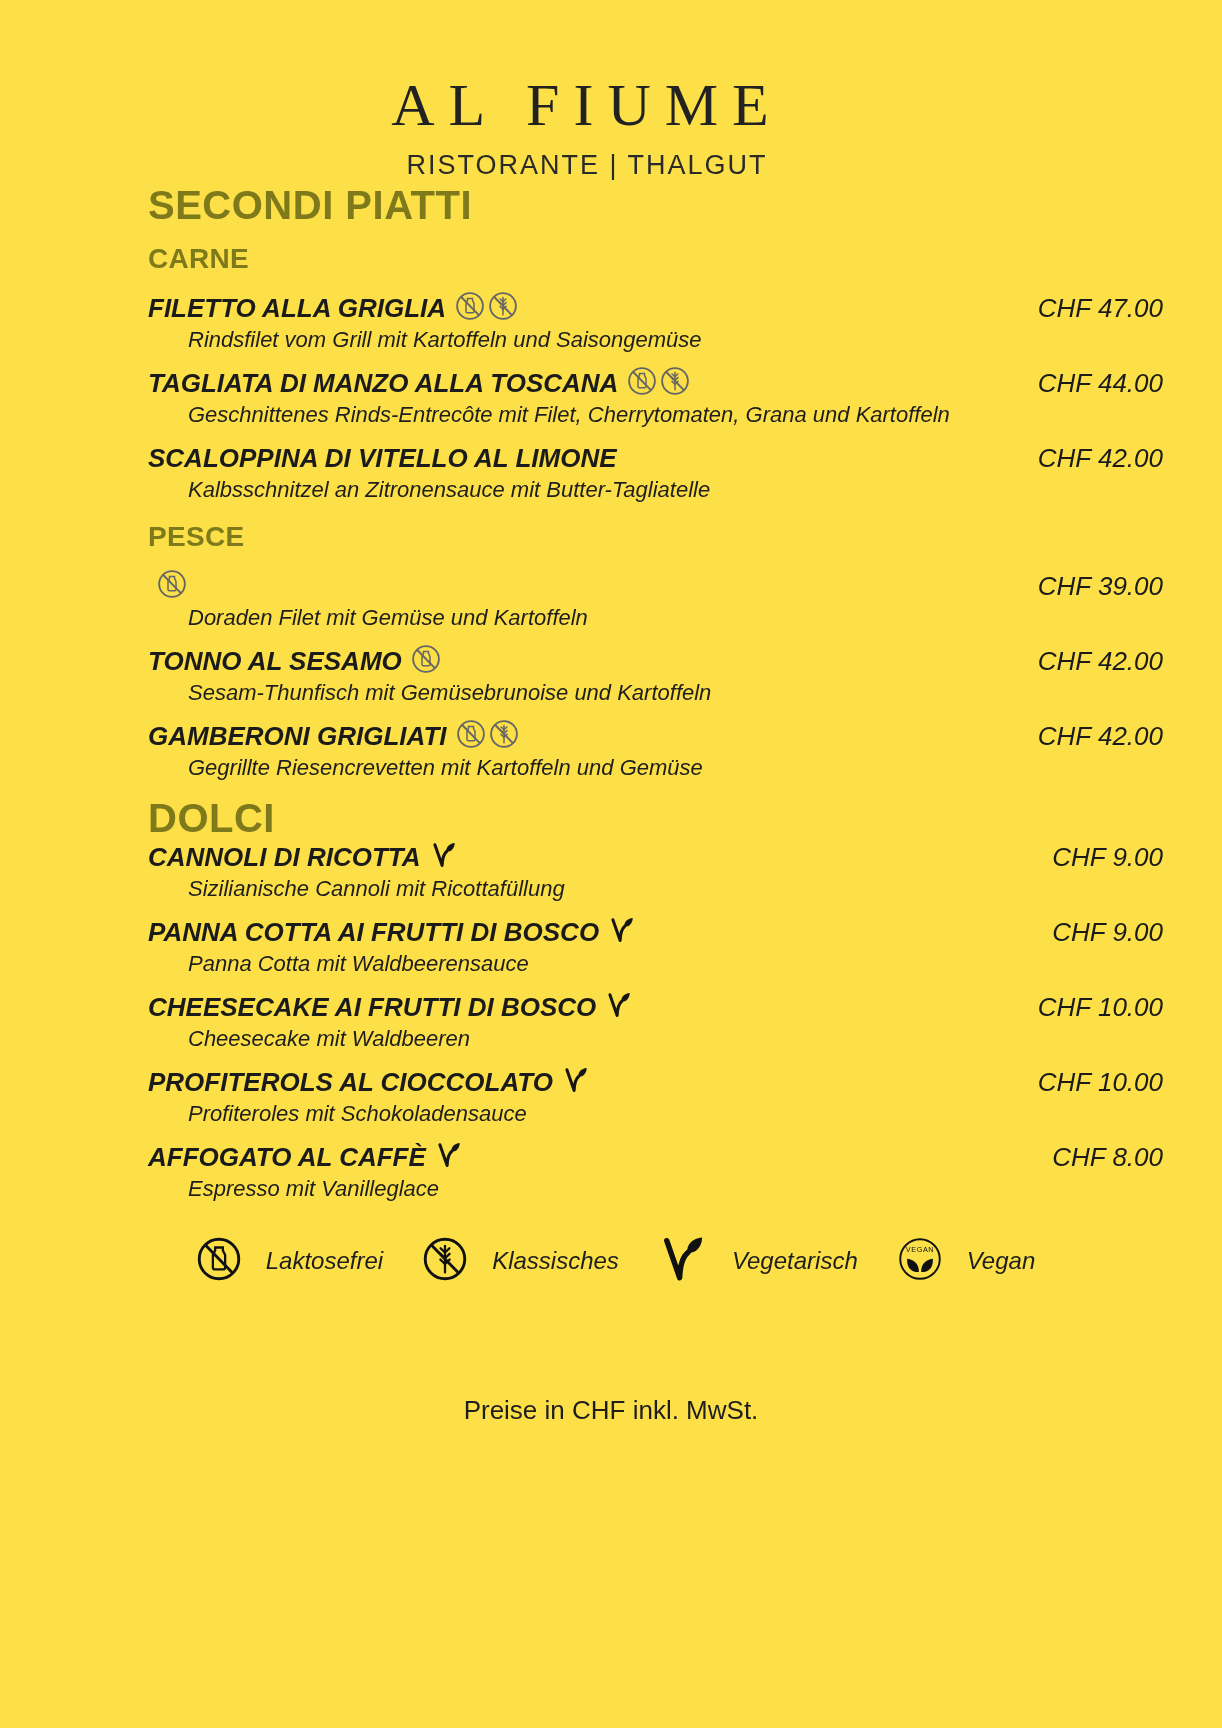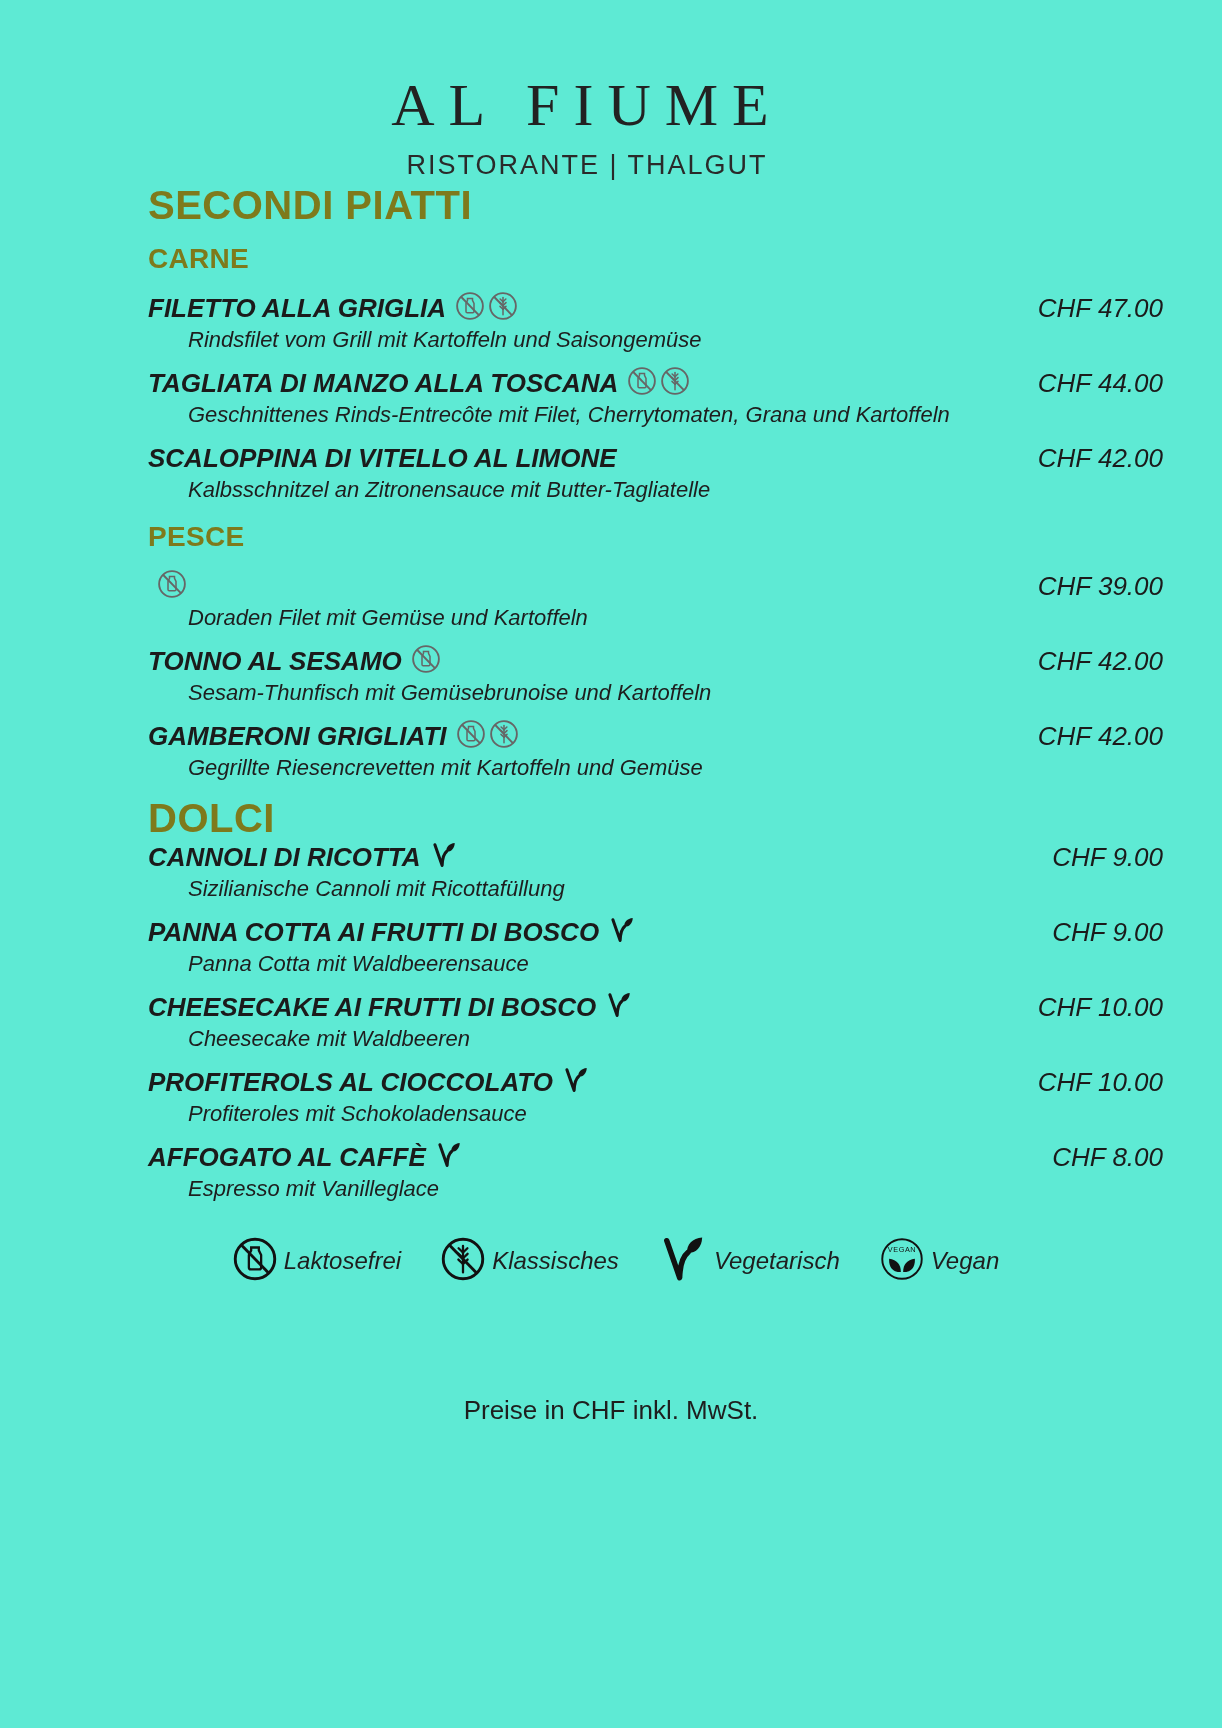--- a/index.html
+++ b/index.html
@@ -2,21 +2,21 @@
 <html><head>
 <meta charset="utf-8">
 <style>
   :root{
     --olive:#7E7A1C;
     --ink:#1b1b1b;
     --badge-gray:#666666;
   }
   html,body{margin:0;padding:0;background:#e8e8e8;}
   .page{
-    width:1222px;height:1728px;background:#5eead4;margin:0 auto;
+    width:1222px;height:1728px;background:#fde047;margin:0 auto;
     font-family:"Liberation Sans",sans-serif;color:var(--ink);
     position:relative;overflow:hidden;box-sizing:border-box;
   }
   
   .brand{width:100%;text-align:center;padding-top:72px;}
   .brand-inner{position:relative;left:-24px;}
   .brand-name{
     font-family:"Liberation Serif",serif;
     font-size:60px;line-height:66px;font-weight:500;
     letter-spacing:14px;color:#222;white-space:nowrap;
@@ -43,21 +43,21 @@
   .badges{display:inline-flex;gap:3px;margin-left:9px;position:relative;top:-2px;flex:0 0 auto;}
   .badge{width:30px;height:30px;color:var(--badge-gray);display:block;}
   .b-vegetarian{color:#161616;width:28px;height:30px;top:0;}
   .item-price{margin-left:auto;font-size:26px;white-space:nowrap;padding-left:20px;}
   .item-desc{font-style:italic;font-size:22px;line-height:32px;color:#1e1e1e;margin-left:40px;}
   
   .legend{
     display:flex;justify-content:center;align-items:center;
     gap:30px;margin-top:30px;padding-left:0;
   }
-  .legend-entry{display:flex;align-items:center;gap:6px;}
+  .legend-entry{display:flex;align-items:center;gap:24px;}
   .legend .badge{width:46px;height:46px;color:#111111;}
   .legend .b-vegetarian{width:50px;height:52px;}
   .legend-label{font-style:italic;font-size:24px;color:#1e1e1e;}
   
   .footer{ text-align:center;margin-top:108px;font-size:26px;color:#1e1e1e;}
   .defs{position:absolute;width:0;height:0;overflow:hidden;}
 </style>
 </head>
 <body>
 

